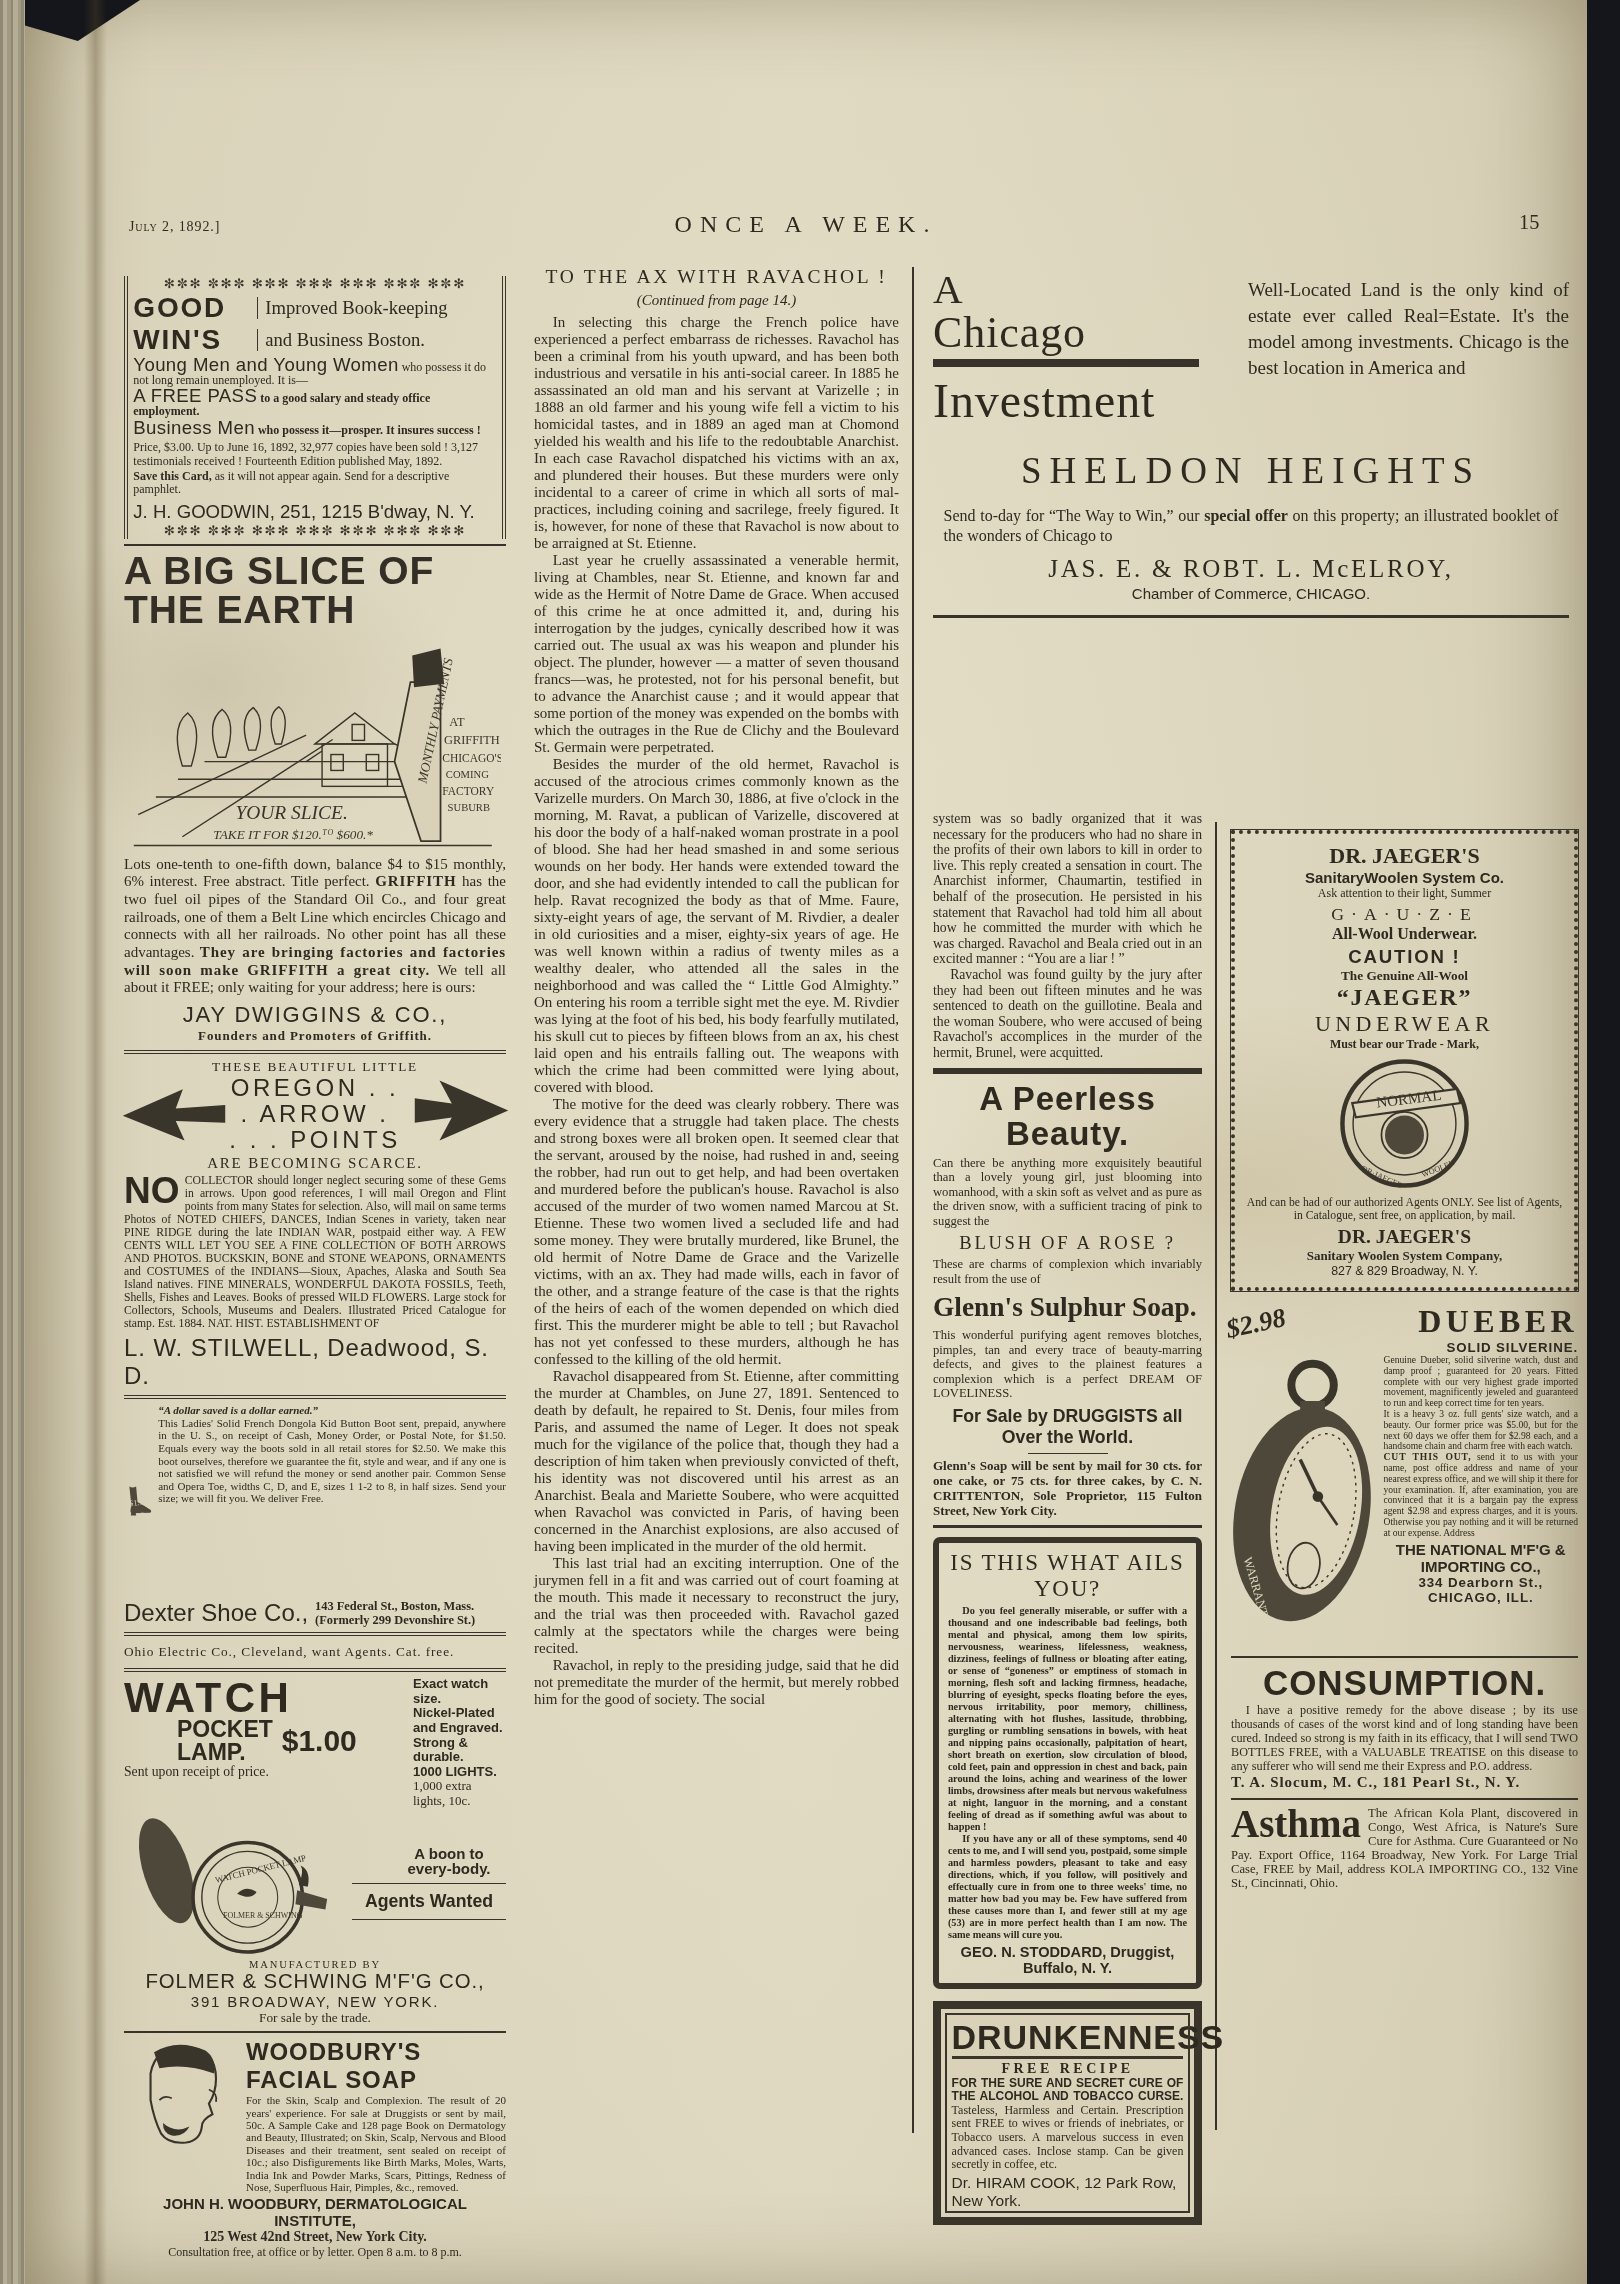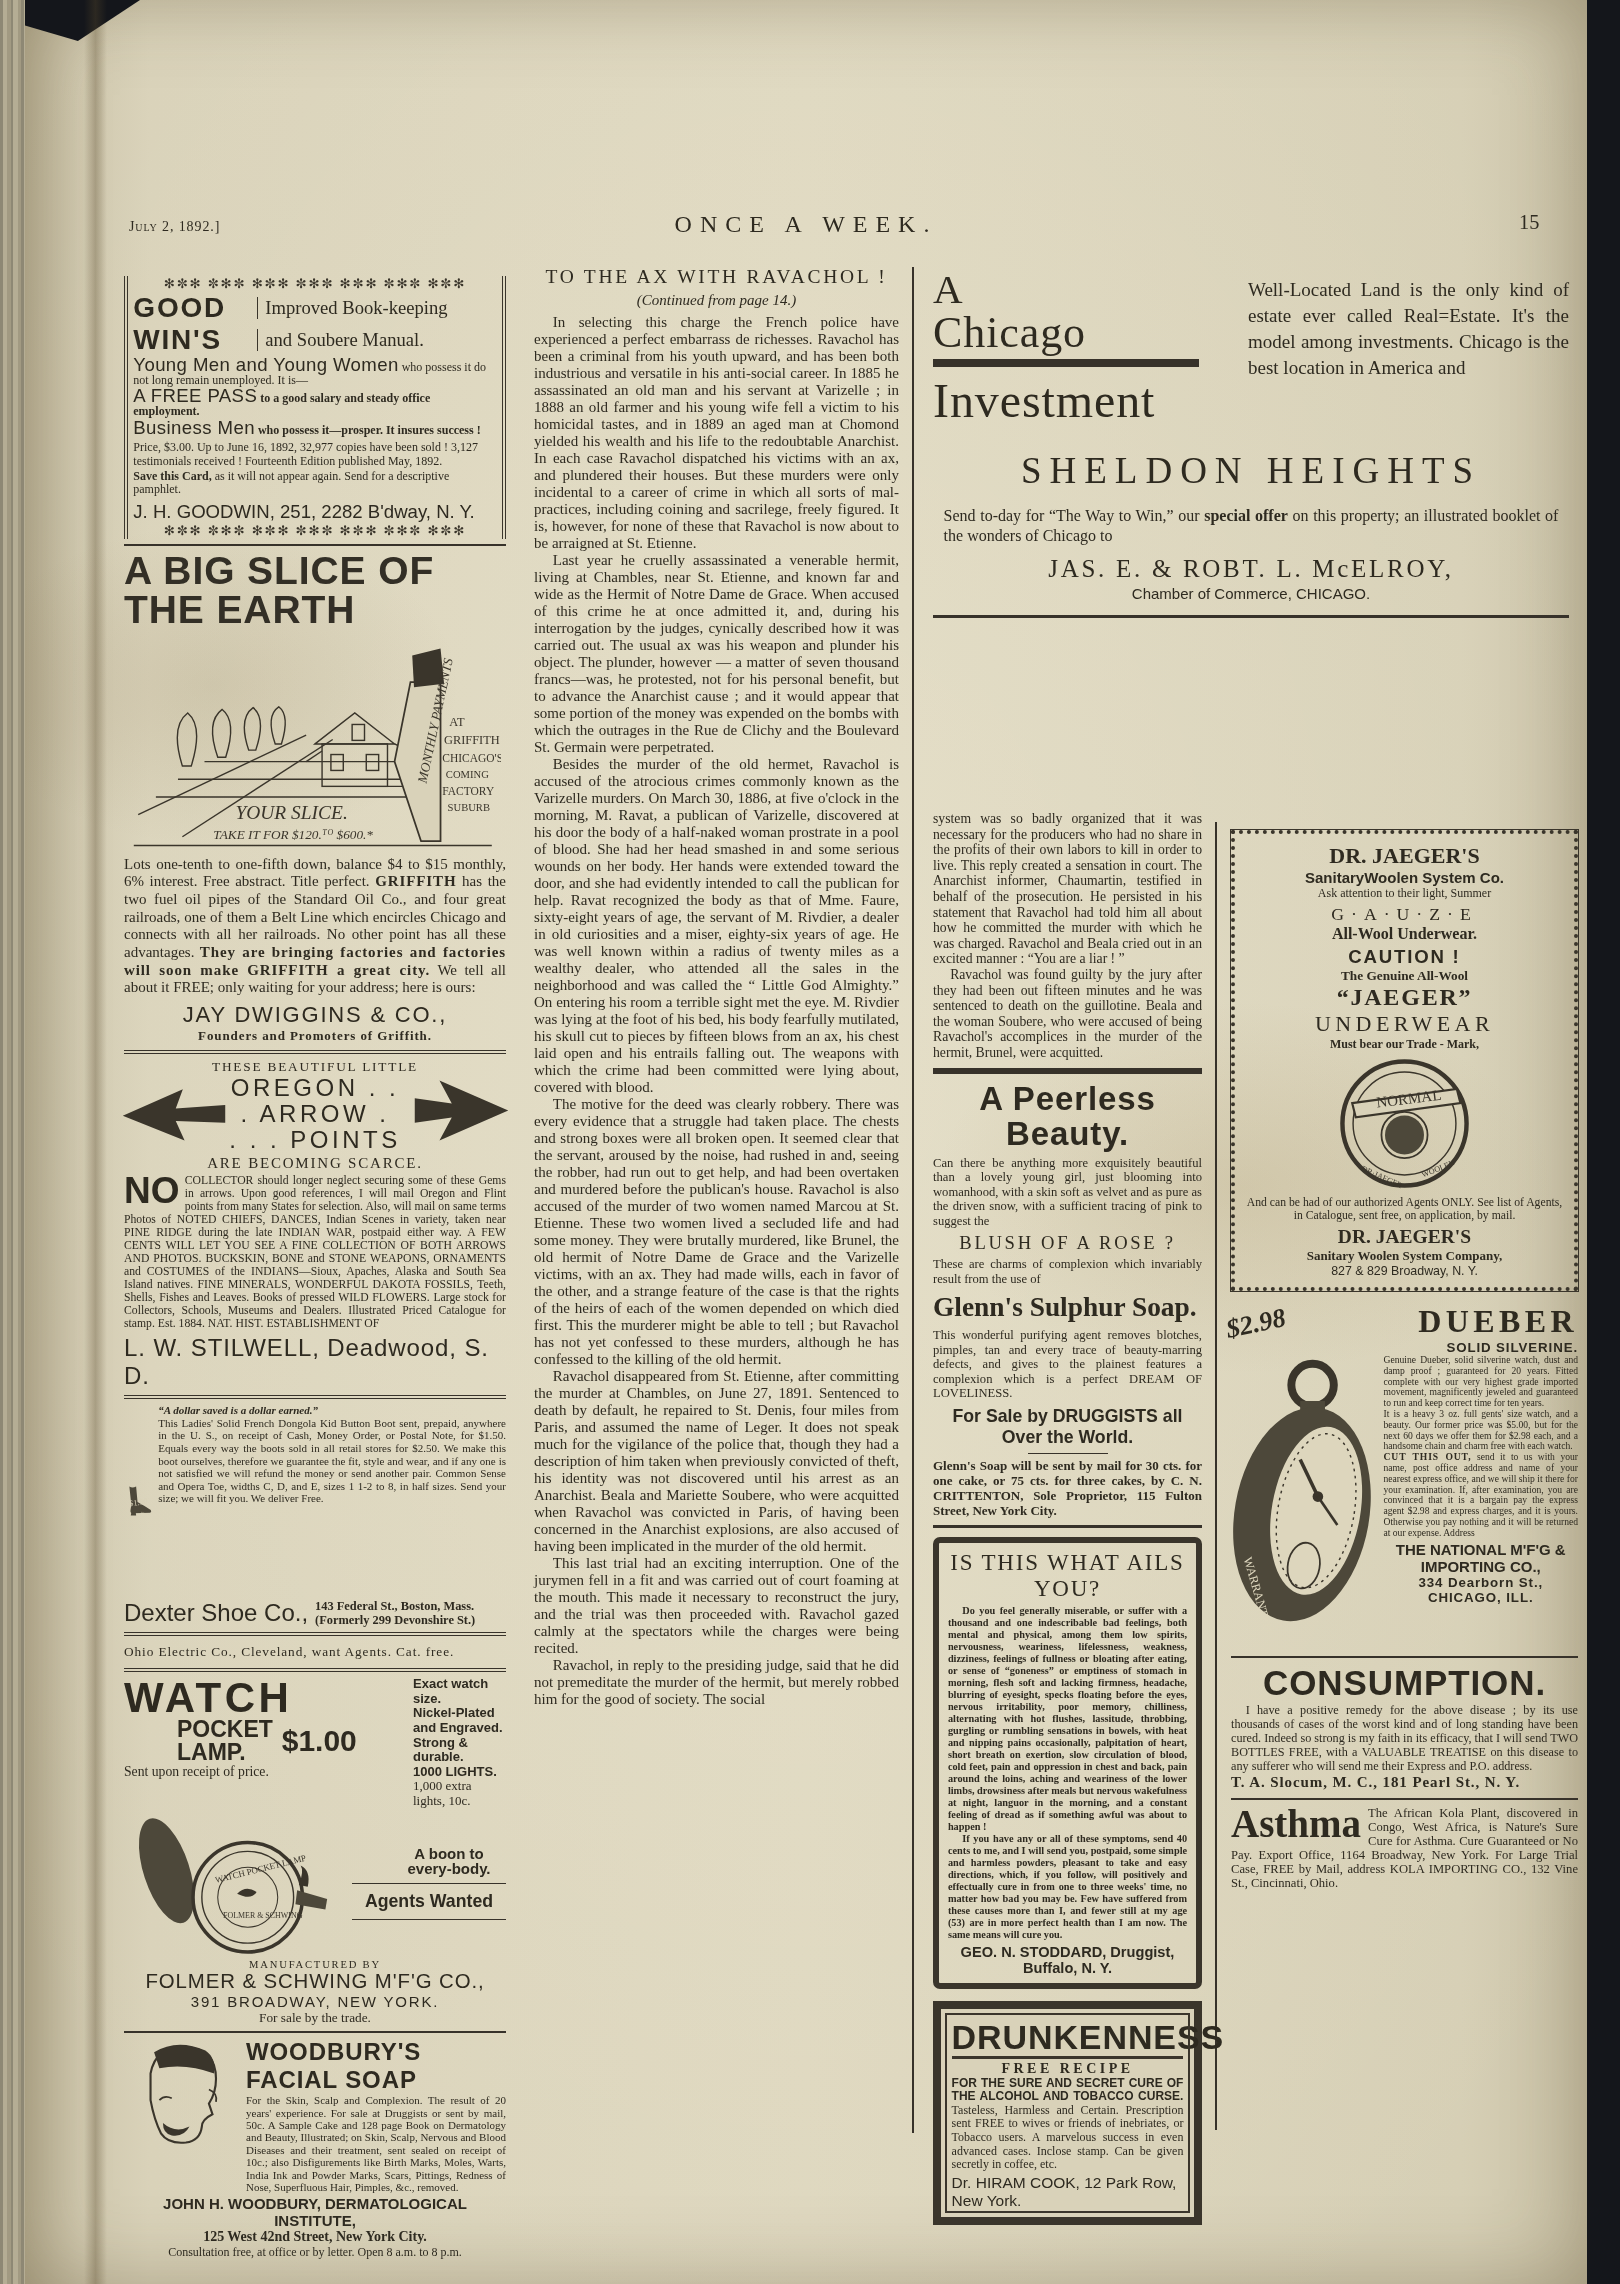--- a/index.html
+++ b/index.html
@@ -208,28 +208,28 @@
   <div class="mast-num">15</div>
 
   <section class="col-left">
 
     <div class="goodwin">
       <div class="glyph-row">✻✼✻ ✼✻✼ ✻✼✻ ✼✻✼ ✻✼✻ ✼✻✼ ✻✼✻</div>
       <div class="gw-grid">
         <div class="gw-brand">GOOD</div>
         <div class="gw-rcell">Improved Book-keeping</div>
         <div class="gw-brand">WIN'S</div>
-        <div class="gw-rcell">and Soubere Manual.</div>
+        <div class="gw-rcell">and Business Boston.</div>
       </div>
       <div class="gw-line"><span class="gw-lead">Young Men and Young Women</span> <span class="gw-small">who possess it do not long remain unemployed.  It is—</span></div>
       <div class="gw-line"><span class="gw-lead">A FREE PASS</span> <span class="gw-small gw-b">to a good salary and steady office employment.</span></div>
       <div class="gw-line"><span class="gw-lead">Business Men</span> <span class="gw-small gw-b">who possess it—prosper. It insures success !</span></div>
       <div class="gw-line gw-small" style="margin-top:4.4px">Price, $3.00.  Up to June 16, 1892, 32,977 copies have been sold !  3,127 testimonials received !  Fourteenth Edition published May, 1892.</div>
       <div class="gw-line gw-small"><span class="gw-b">Save this Card,</span> <span>as it will not appear again. Send for a descriptive pamphlet.</span></div>
-      <div class="gw-addr">J. H. GOODWIN, 251, 2282 B'dway, N. Y.</div>
+      <div class="gw-addr">J. H. GOODWIN, 251, 1215 B'dway, N. Y.</div>
       <div class="glyph-row">✻✼✻ ✼✻✼ ✻✼✻ ✼✻✼ ✻✼✻ ✼✻✼ ✻✼✻</div>
     </div>
 
     <hr class="rule">
 
     <div>
       <div class="grif-h">A BIG SLICE OF</div>
       <div class="grif-h">THE EARTH</div>
       <svg class="illus" width="372" height="221" viewBox="0 0 420 250">
         <g stroke="#3a352b" fill="none" stroke-width="1.6">

